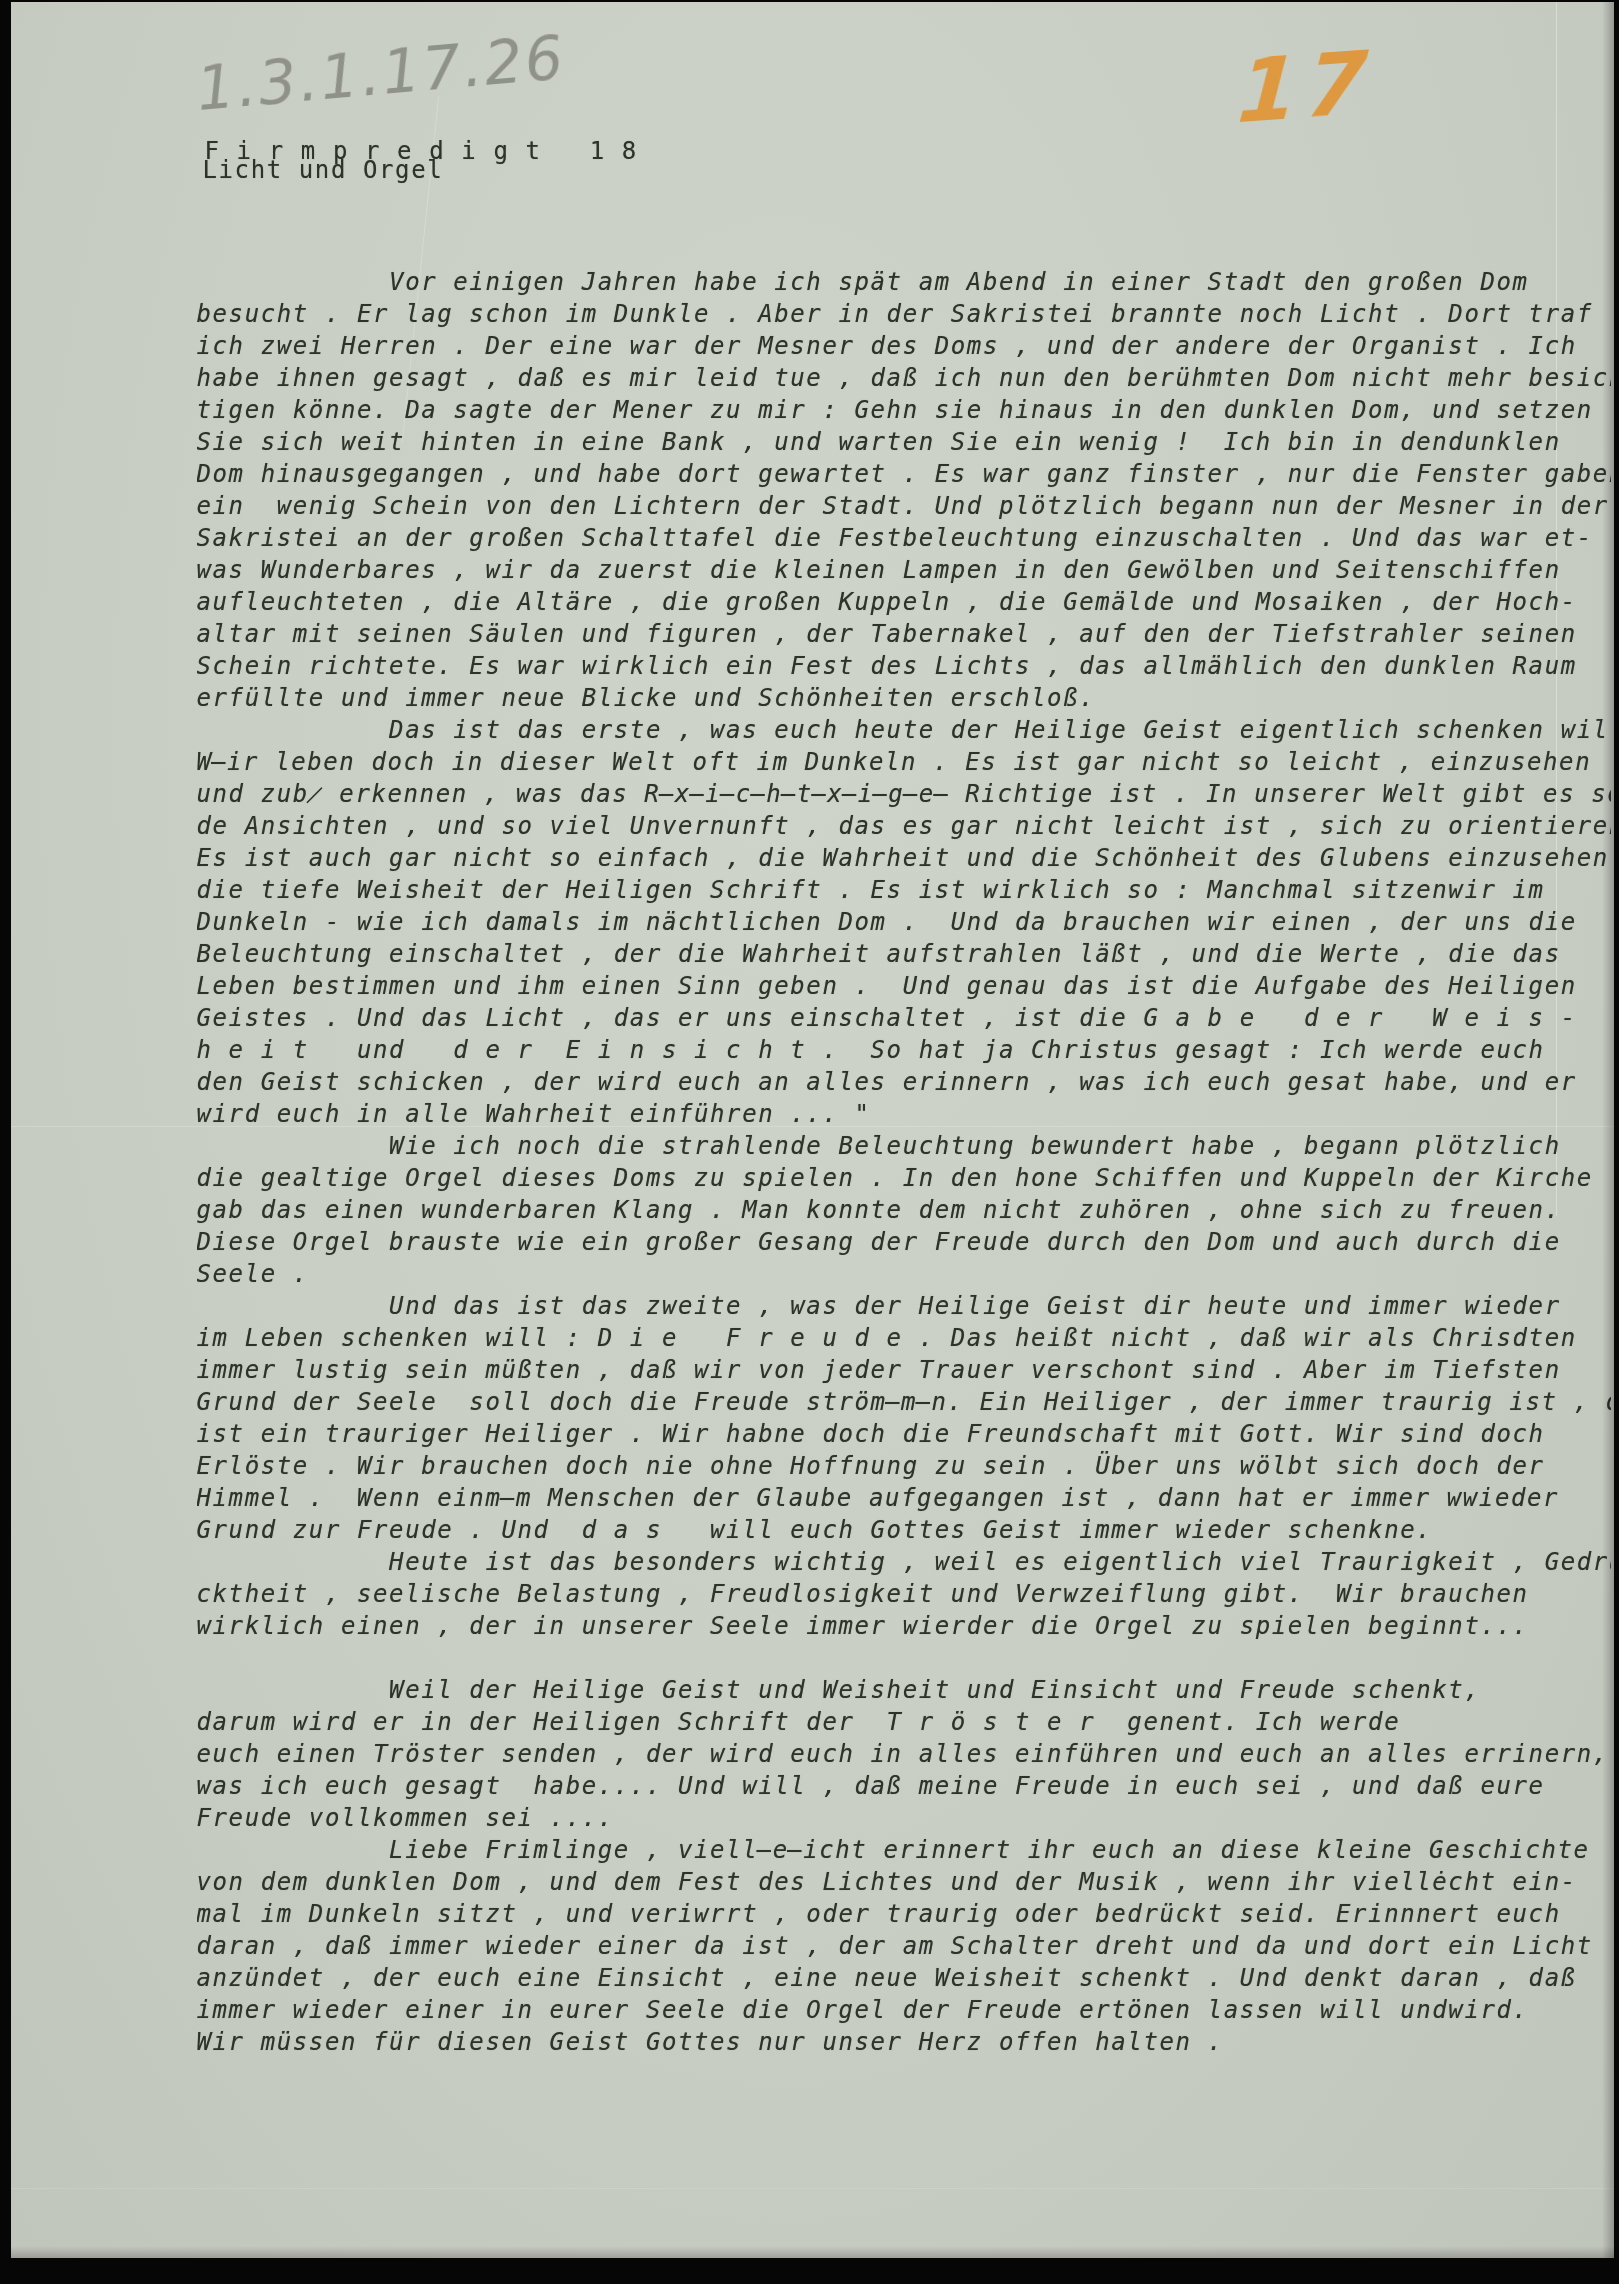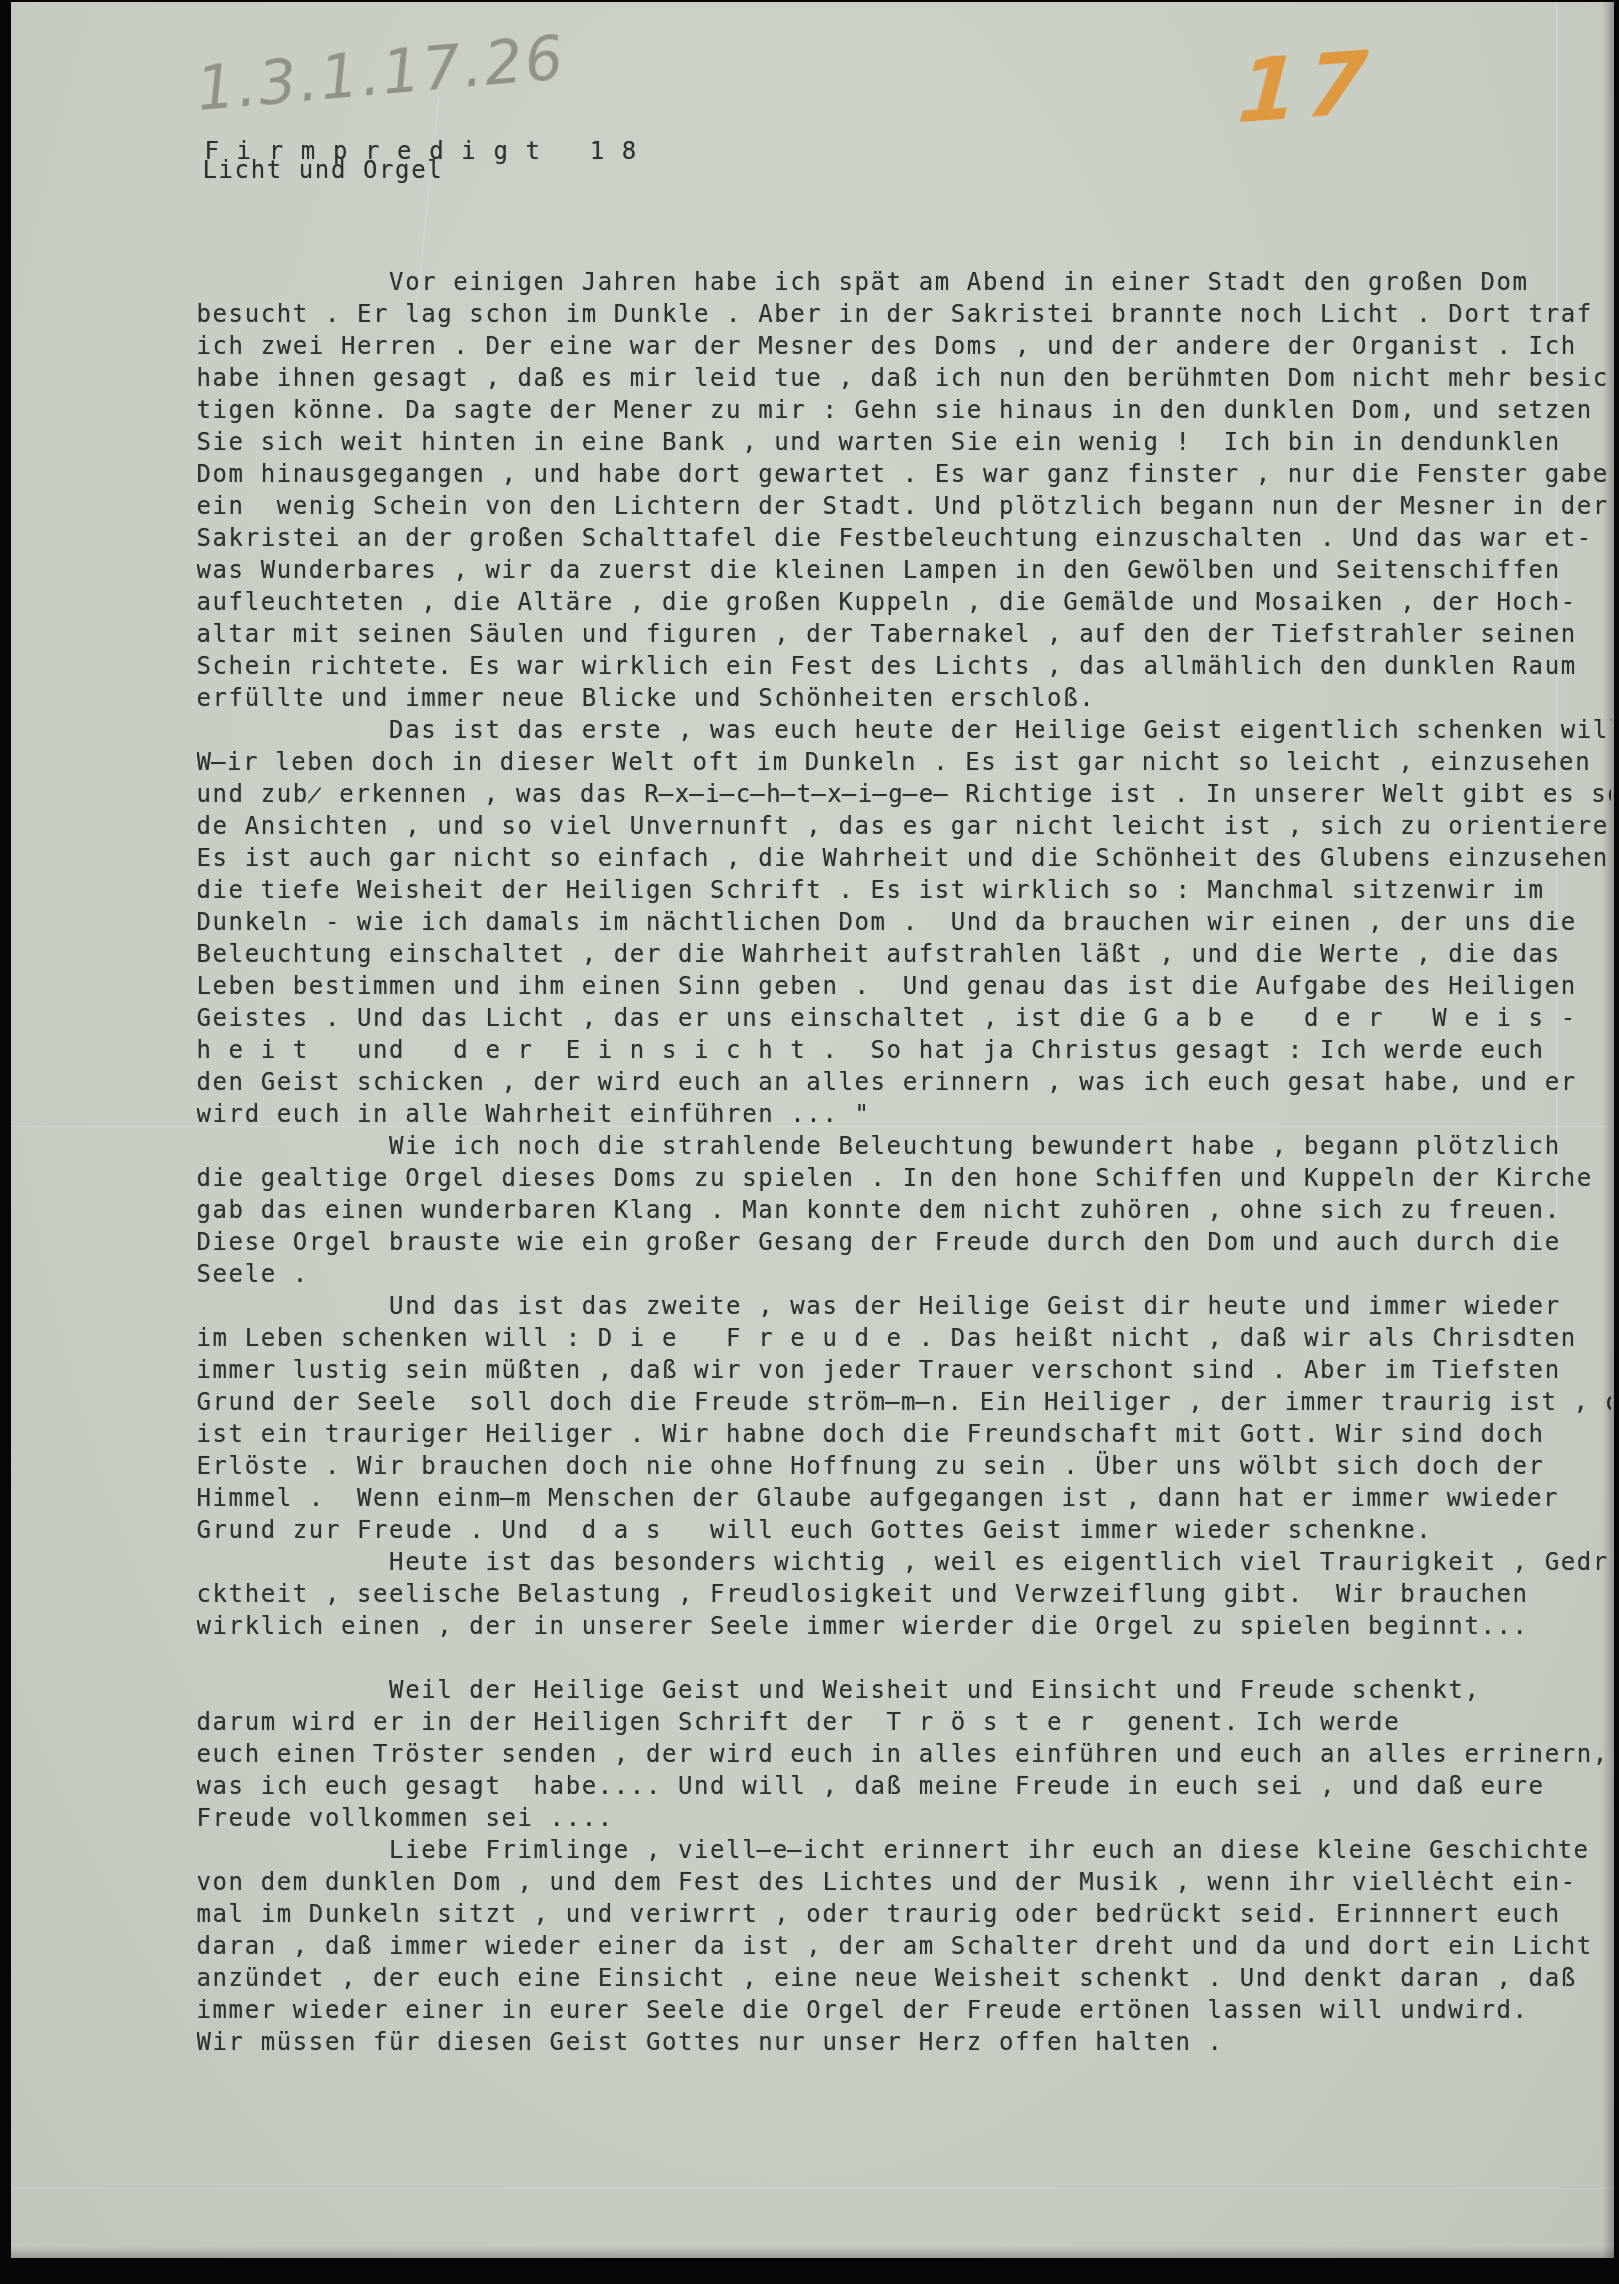--- a/index.html
+++ b/index.html
@@ -5,21 +5,21 @@
   html,body{margin:0;padding:0;background:#0a0a0a;}
   .scan{position:relative;width:1619px;height:2284px;background:#060606;overflow:hidden;
         font-family:"DejaVu Sans Mono","Liberation Mono",monospace;}
   .paper{position:absolute;left:10.5px;top:1.6px;width:1603px;height:2256px;
          background:radial-gradient(ellipse at 48% 32%, var(--paper2,#cfd4ca) 0%, var(--paper,#c9cec5) 55%, var(--paper3,#c0c5bc) 100%);
          overflow:hidden;}
   .typed{color:var(--ink,#2d322b);font-size:24px;letter-spacing:1.6px;white-space:pre;
          text-shadow:0 0 0.8px rgba(45,50,43,0.45);}
   .title{position:absolute;left:194px;top:99px;margin-top:36px;}
   .subtitle{position:absolute;left:192px;top:154px;}
-  .body-block{position:absolute;left:186px;top:264px;width:1414px;height:1806px;overflow:hidden;}
+  .body-block{position:absolute;left:186px;top:264px;width:1414px;height:1806px;overflow:hidden;font-style:italic;}
   .tline{height:32px;line-height:32px;white-space:pre;overflow:visible;}
   .pencil{position:absolute;left:185px;top:36px;color:var(--pencil,#85887e);
           font-family:"DejaVu Sans","Liberation Sans",sans-serif;font-style:italic;
           font-size:60px;letter-spacing:2.4px;transform:rotate(-5deg);opacity:.85;
           filter:blur(0.3px);}
   .marker{position:absolute;left:1227px;top:34px;color:var(--marker,#e2922e);
           font-family:"DejaVu Sans","Liberation Sans",sans-serif;font-style:italic;font-weight:bold;
           font-size:87px;letter-spacing:8px;transform:rotate(-4deg) skewX(-8deg);opacity:.88;
           filter:blur(0.5px);}
   .crease{position:absolute;background:rgba(255,255,255,0.35);}

